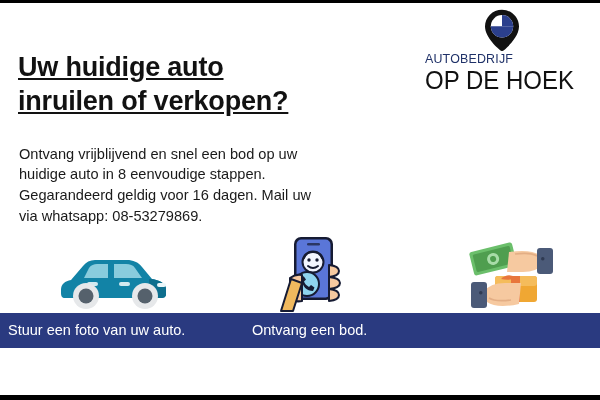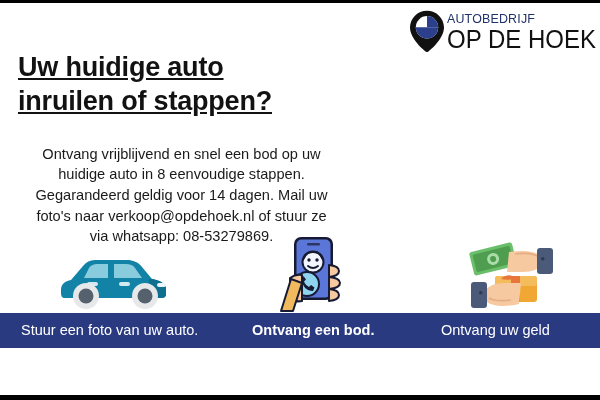--- a/index.html
+++ b/index.html
@@ -32,21 +32,22 @@
   .edge-rule.bottom { bottom: 0; height: 5px; }
 
   
   .logo {
     position: absolute;
     top: 8px;
     left: 409px;
     width: 186px;
     height: 44px;
     display: flex;
-    align-items: flex-end;
+    align-items: center;
+    flex-direction: column;
   }
   .logo-pin {
     width: 36px;
     height: 42px;
     flex: 0 0 36px;
     margin-top: 1px;
   }
   .logo-words {
     margin-left: 2px;
     display: flex;
@@ -90,21 +91,20 @@
 
   
   .body-copy {
     position: absolute;
     top: 129px;
     left: 19px;
     width: 325px;
     font-size: 14.6px;
     color: #1a1a1a;
     line-height: 1.42;
-    text-align: center;
   }
   .body-copy .bc-line { display: block; white-space: nowrap; }
 
   
   .steps-art {
     position: absolute;
     left: 0;
     top: 232px;
     width: 600px;
     height: 82px;
@@ -132,22 +132,22 @@
   }
   .caption {
     position: absolute;
     top: 0;
     height: 35px;
     line-height: 35px;
     color: #ffffff;
     font-size: 14.5px;
     white-space: nowrap;
   }
-  .cap-1 { left: 21px; }
-  .cap-2 { left: 252px; font-weight: bold; }
+  .cap-1 { left: 8px; }
+  .cap-2 { left: 252px; }
   .cap-3 { left: 441px; }
 </style>
 </head>
 <body>
 
 <div class="poster">
 
   <div class="edge-rule top"></div>
 
   <div class="logo">
@@ -161,28 +161,27 @@
       </svg>
     </span>
     <span class="logo-words">
       <span class="logo-line1">AUTOBEDRIJF</span>
       <span class="logo-line2">OP DE HOEK</span>
     </span>
   </div>
 
   <h1 class="headline">
     <span class="hl-line">Uw huidige auto</span>
-    <span class="hl-line">inruilen of stappen?</span>
+    <span class="hl-line">inruilen of verkopen?</span>
   </h1>
 
   <p class="body-copy">
     <span class="bc-line">Ontvang vrijblijvend en snel een bod op uw</span>
     <span class="bc-line">huidige auto in 8 eenvoudige stappen.</span>
-    <span class="bc-line">Gegarandeerd geldig voor 14 dagen. Mail uw</span>
-    <span class="bc-line">foto's naar verkoop@opdehoek.nl of stuur ze</span>
+    <span class="bc-line">Gegarandeerd geldig voor 16 dagen. Mail uw</span>
     <span class="bc-line">via whatsapp: 08-53279869.</span>
   </p>
 
   <div class="steps-art">
 
     <div class="art-slot art-car">
       <svg width="120" height="68" viewBox="0 0 120 68" aria-hidden="true">
         <path d="M8 44 C8 38 12 35 18 34 L30 20 C33 16 37 14 42 14 L74 14 C80 14 85 16 89 21 L99 33 C106 34 112 37 113 42 L113 48 C113 51 111 52 108 52 L12 52 C9 52 8 50 8 47 Z" fill="#1283a6"></path>
         <path d="M99 33 C106 34 112 37 113 42 L113 48 C113 51 111 52 108 52 L96 52 L96 33 Z" fill="#0e6f8e"></path>
         <path d="M36 22 C38 19 41 18 44 18 L55 18 L55 32 L31 32 Z" fill="#9fd9e6" opacity="0.85"></path>
@@ -243,17 +242,16 @@
         <path d="M50 66 q-16 2 -22 -2" fill="none" stroke="#e3ae85" stroke-width="1.6"></path>
         <rect x="10" y="48" width="16" height="26" rx="3" fill="#4b5a78"></rect>
         <rect x="18" y="57" width="3.5" height="3.5" rx="1.7" fill="#2f3a52"></rect>
       </svg>
     </div>
   </div>
 
   <div class="caption-bar">
     <span class="caption cap-1">Stuur een foto van uw auto.</span>
     <span class="caption cap-2">Ontvang een bod.</span>
-    <span class="caption cap-3">Ontvang uw geld</span>
   </div>
 
   <div class="edge-rule bottom"></div>
 </div>
 
 </body></html>

